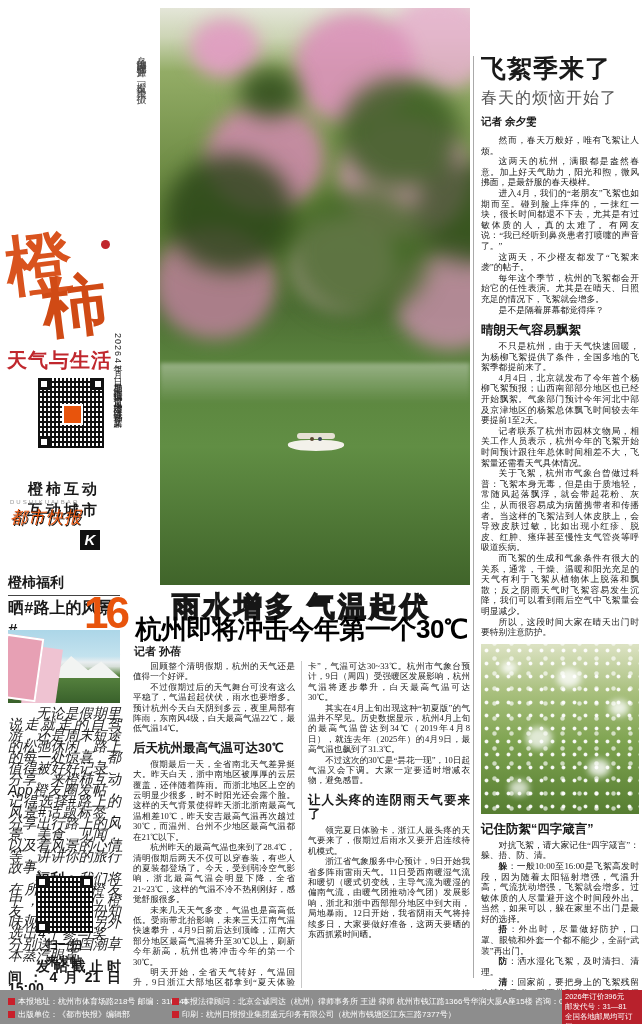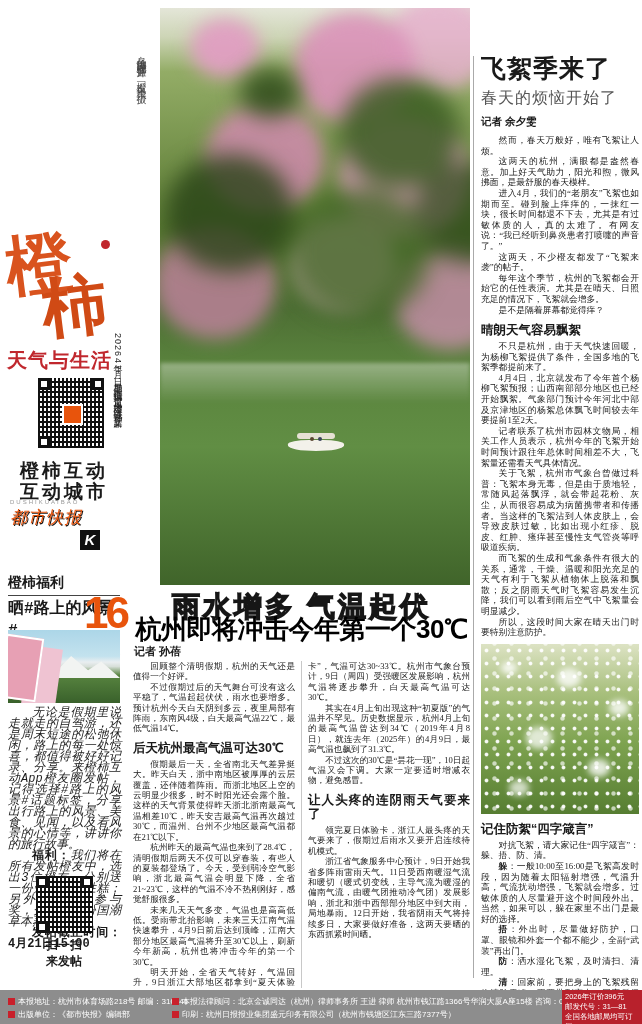--- a/index.html
+++ b/index.html
@@ -20,41 +20,41 @@
 
   .qr{position:relative;background:
       repeating-linear-gradient(90deg,#111 0 2px,transparent 2px 4px),
       repeating-linear-gradient(0deg,#111 0 2px,#fff 2px 5px);}
   .qr i{position:absolute;width:12px;height:12px;border:3px solid #111;background:#fff;box-sizing:border-box;}
   .qr i:nth-child(1){left:0;top:0;}
   .qr i:nth-child(2){right:0;top:0;}
   .qr i:nth-child(3){left:0;bottom:0;}
   .qr1{position:absolute;left:38px;top:378px;width:66px;height:70px;}
   .qr1 .qr-logo{position:absolute;left:24px;top:26px;width:17px;height:17px;background:#e8540c;border:2px solid #fff;}
-  .interact{position:absolute;left:0;top:460px;width:128px;text-align:center;
-            font-family:"Liberation Serif",serif;font-weight:bold;font-size:19px;line-height:21px;letter-spacing:3px;}
+  .interact{position:absolute;left:0;top:479px;width:128px;text-align:center;
+            font-family:"Liberation Serif",serif;font-weight:bold;font-size:15px;line-height:21px;letter-spacing:3px;}
   .dushi-latin{position:absolute;left:10px;top:499px;font-size:6px;letter-spacing:2px;color:#999;}
   .dushi-name{position:absolute;left:10px;top:506px;font-size:17px;font-weight:normal;font-style:italic;
               color:#e8540c;text-shadow:1px 1px 0 #111;letter-spacing:1px;}
   .k-tile{position:absolute;left:80px;top:530px;width:20px;height:20px;background:#111;color:#fff;
           font-weight:bold;font-style:italic;font-size:15px;text-align:center;line-height:20px;}
   .fuli-head{position:absolute;left:8px;top:574px;width:112px;font-size:14px;font-weight:bold;
              border-bottom:1px solid #444;padding-bottom:3px;}
   .fuli-title{position:absolute;left:8px;top:598px;width:112px;font-family:Liberation Mono, monospace;
               font-weight:bold;font-size:16px;line-height:22px;}
   .page-no{position:absolute;left:84px;top:588px;font-size:44px;font-weight:bold;color:#e8540c;
            font-family:"Liberation Sans",sans-serif;letter-spacing:-3px;}
   .trip-photo{position:absolute;left:8px;top:630px;width:112px;height:73px;overflow:hidden;
               background:linear-gradient(180deg,#acd6e8 0%,#c3e2ee 36%,#e9eef0 44%,#d7dfd9 50%,#57833f 62%,#39612b 100%);}
   .trip-photo .mount{position:absolute;left:18px;top:26px;width:94px;height:22px;background:#f2f4f2;
                      clip-path:polygon(0 100%,18% 20%,32% 70%,48% 0,66% 65%,80% 25%,100% 100%);}
   .trip-photo .card{position:absolute;left:-6px;top:6px;width:34px;height:60px;background:#e7a0b4;
                     border:2px solid #fff;transform:rotate(8deg);box-shadow:22px 6px 0 -2px #efc3d2;}
-  .fuli-text{position:absolute;left:8px;top:708px;width:113px;font-family:Liberation Mono, monospace;
-             font-style:italic;font-size:12px;line-height:11px;text-align:justify;}
+  .fuli-text{position:absolute;left:8px;top:708px;width:113px;font-family:Liberation Sans, sans-serif;
+             font-style:italic;font-size:14px;line-height:11px;text-align:justify;}
   .fuli-text p{margin:0;text-indent:2em;}
   .fuli-text .strong{font-style:normal;font-weight:bold;}
   .qr2{position:absolute;left:36px;top:876px;width:57px;height:57px;}
   .scan{position:absolute;left:0;top:937px;width:128px;text-align:center;font-weight:bold;font-size:12px;line-height:16px;}
 
   
   .main-photo{position:absolute;left:160px;top:8px;width:310px;height:577px;overflow:hidden;
       background:linear-gradient(180deg,#e4e6d8 0%,#cdd5b6 5%,#93ac66 11%,#5a7a33 38%,#4d6e34 52%,#5a833d 62%,#618e44 76%,#40642a 100%);}
   .blossoms{position:absolute;left:30px;top:10px;width:70px;height:60px;border-radius:50%;
       background:rgba(224,158,194,.95);filter:blur(9px);

